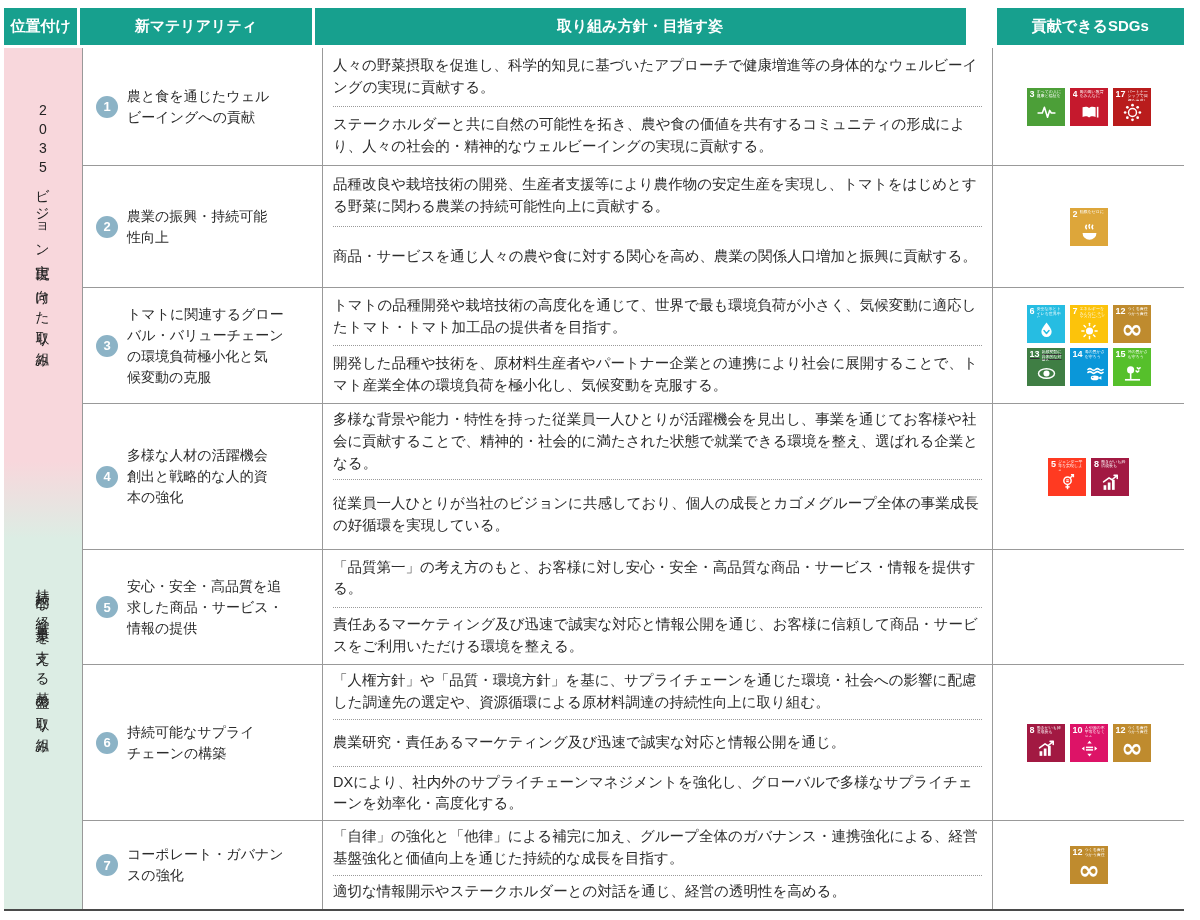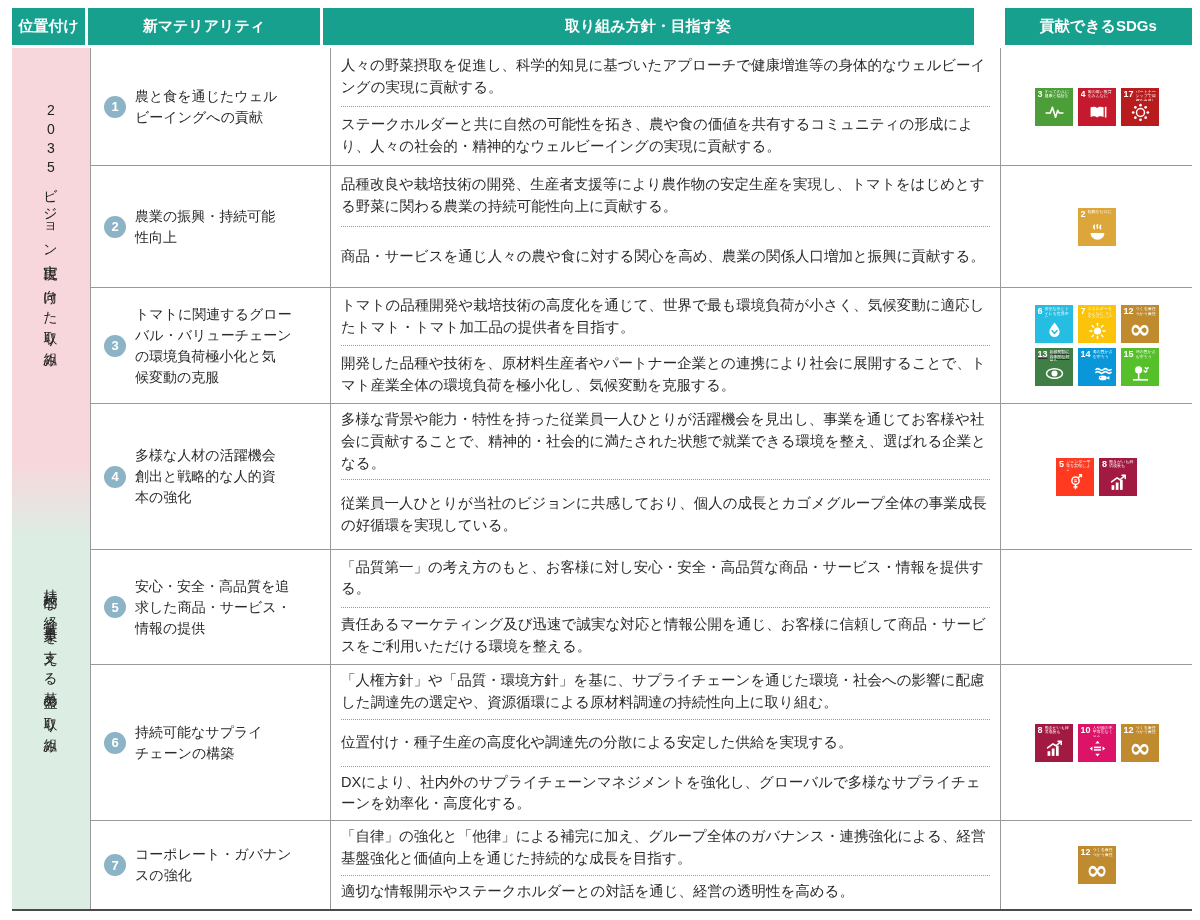--- a/index.html
+++ b/index.html
@@ -1,18 +1,18 @@
 <!DOCTYPE html>
 <html><head>
 <meta charset="utf-8">
 <style>
   * { margin:0; padding:0; box-sizing:border-box; }
   body { width:1200px; height:920px; background:#fff; font-family:"Liberation Sans","DejaVu Sans",sans-serif; color:#333; }
   .page { position:relative; width:1200px; height:920px; background:#fff; }
-  .table-wrap { position:absolute; left:12px; top:8px; width:1180px; }
+  .table-wrap { position:absolute; left:4px; top:8px; width:1180px; }
 
   
   .header-row { display:flex; height:37px; margin-bottom:3px; }
   .hcell { background:#17a08e; color:#fff; font-weight:bold; font-size:15px; display:flex; align-items:center; justify-content:center; }
   .hcell.c1 { width:78px;  border-right:3px solid #fff; }
   .hcell.c2 { width:240px; border-right:3px solid #fff; }
   .hcell.c3 { width:670px; border-right:3px solid #fff; }
   .hcell.c4 { width:192px;margin-left:28px; }
 
   
@@ -342,21 +342,21 @@
             <div class="mat-cell">
               <div class="num-badge">6</div>
               <div class="mat-label">持続可能なサプライ
 チェーンの構築</div>
             </div>
             <div class="policy-cell">
               <div class="policy-sub">
                 <div class="policy-text">「人権方針」や「品質・環境方針」を基に、サプライチェーンを通じた環境・社会への影響に配慮した調達先の選定や、資源循環による原材料調達の持続性向上に取り組む。</div>
               </div>
               <div class="policy-sub">
-                <div class="policy-text">位置付け・種子生産の高度化や調達先の分散による安定した供給を実現する。</div>
+                <div class="policy-text">農業研究・責任あるマーケティング及び迅速で誠実な対応と情報公開を通じ。</div>
               </div>
               <div class="policy-sub">
                 <div class="policy-text">DXにより、社内外のサプライチェーンマネジメントを強化し、グローバルで多様なサプライチェーンを効率化・高度化する。</div>
               </div>
             </div>
             <div class="sdg-cell">
               <div class="sdg-grid">
                 <div class="sdg-tile" style="background: rgb(162, 25, 66);">
                   <div class="sdg-top">
                     <span class="sdg-num">8</span>

